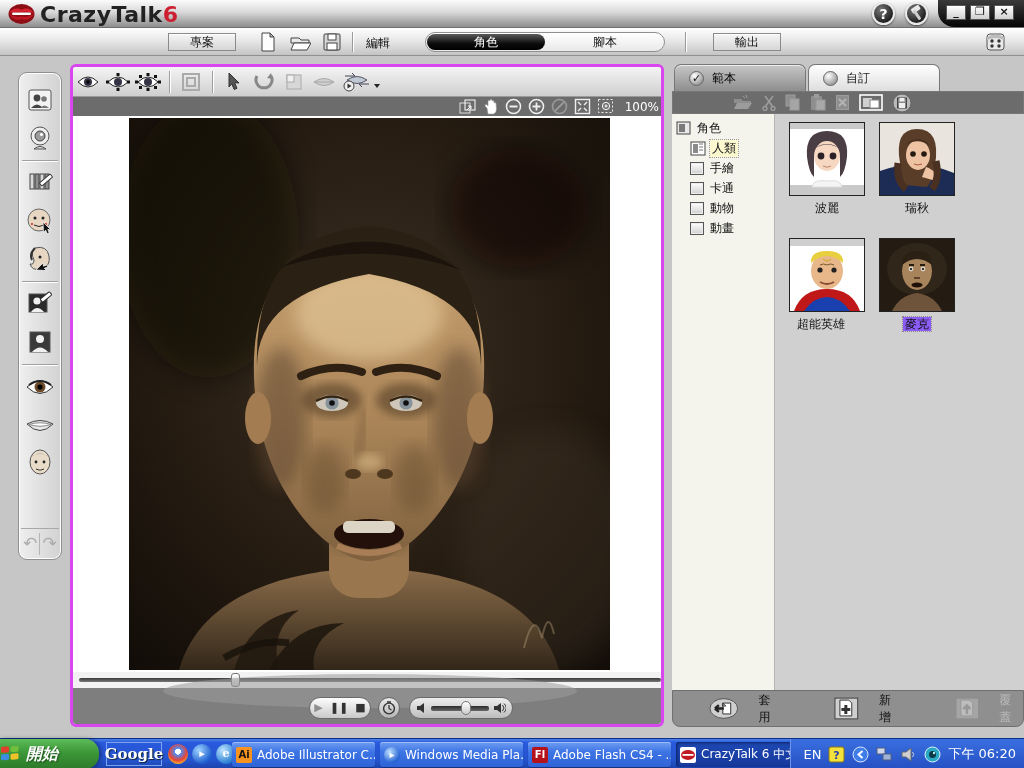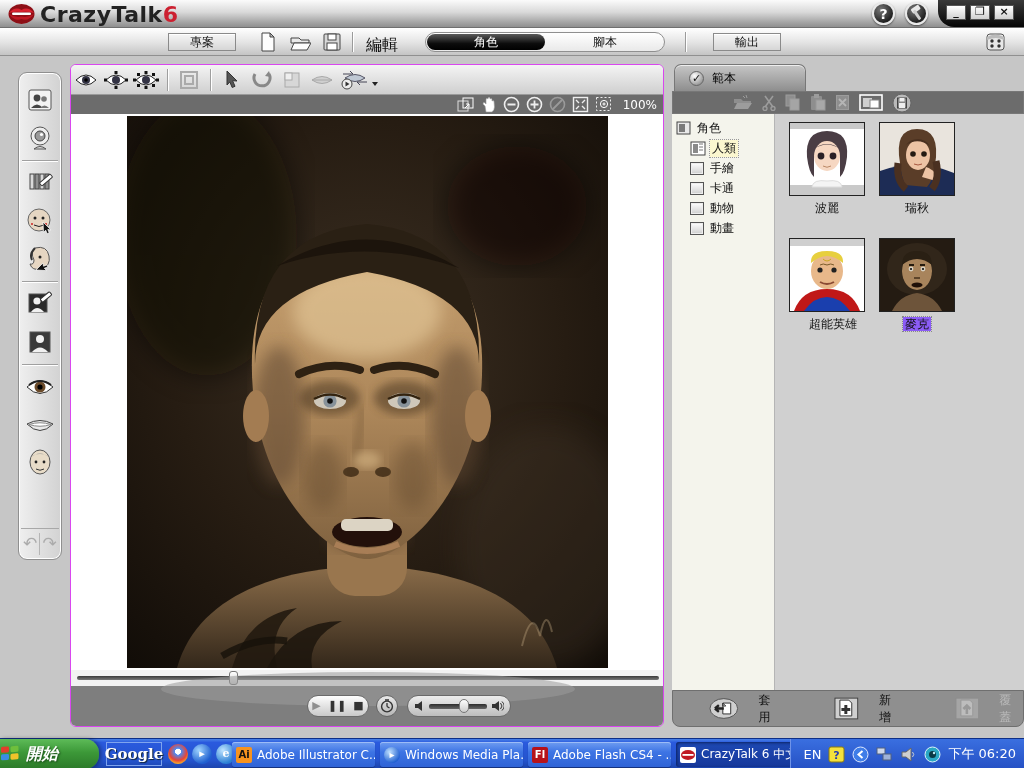--- a/index.html
+++ b/index.html
@@ -27,21 +27,21 @@
 
   
   #menubar { position:absolute; left:0; top:28px; width:1024px; height:28px;
     background:linear-gradient(#ffffff,#e3e3e3 55%,#c4c4c4);
     border-bottom:1px solid #909090; }
   .menu-btn { position:absolute; top:5px; height:18px; width:68px;
     background:linear-gradient(#f6f6f6,#d6d6d6); border:1px solid #8a8a8a;
     box-shadow:inset 0 1px 0 #fff; font-size:12px; text-align:center; line-height:16px; color:#111; }
   .menu-sep { position:absolute; top:4px; width:1px; height:20px; background:#9a9a9a;
     box-shadow:1px 0 0 #fff; }
-  #edit-label { position:absolute; left:366px; top:7px; font-size:16px; color:#111; }
+  #edit-label { position:absolute; left:366px; top:7px; font-size:12px; color:#111; }
   #mode-capsule { position:absolute; left:425px; top:4px; width:240px; height:20px;
     background:linear-gradient(#ffffff,#e9e9e9); border:1px solid #8f8f8f; border-radius:10px; }
   #mode-character { position:absolute; left:1px; top:1px; width:118px; height:16px;
     background:linear-gradient(#5a5a5a,#0c0c0c 60%,#000); border-radius:8px;
     color:#fff; font-size:12px; text-align:center; line-height:16px; }
   #mode-script { position:absolute; left:120px; top:1px; width:118px; height:16px;
     color:#111; font-size:12px; text-align:center; line-height:16px; }
   .doc-icon { position:absolute; top:4px; width:22px; height:20px; }
 
   
@@ -52,21 +52,21 @@
     align-items:center; padding:8px 0 4px; }
   .side-btn { width:34px; height:34px; margin:2px 0; display:flex; align-items:center;
     justify-content:center; border-radius:4px; }
   .side-div { width:36px; height:1px; background:#a0a0a0; box-shadow:0 1px 0 #fff; margin:3px 0; }
   #undo-redo { margin-top:auto; display:flex; border-top:1px solid #a8a8a8; padding-top:4px; }
   .ur-btn { width:19px; height:22px; color:#ababab; font-size:17px; line-height:20px; text-align:center; }
   .ur-btn:first-child { border-right:1px solid #b5b5b5; }
 
   
   #canvas-panel { position:absolute; left:70px; top:64px; width:594px; height:663px;
-    border:1px solid #d946ef; border-radius:6px; overflow:hidden; background:#fff; }
+    border:3px solid #d946ef; border-radius:6px; overflow:hidden; background:#fff; }
   #ctb1 { position:absolute; left:0; top:0; width:594px; height:30px;
     background:linear-gradient(#f4f4f4,#cfcfcf); border-bottom:1px solid #9a9a9a;
     display:flex; align-items:center; }
   .ctb1-sep { width:1px; height:22px; background:#9e9e9e; box-shadow:1px 0 0 #fff; margin:0 6px; }
   .tool20 { width:30px; height:24px; display:flex; align-items:center; justify-content:center; }
   #ctb2 { position:absolute; left:0; top:30px; width:594px; height:19px; background:#6c6c6c;
     display:flex; align-items:center; justify-content:flex-end; gap:6px; padding-right:8px; }
   #zoom-label { color:#fff; font-size:12px; margin-left:4px; }
   #viewport { position:absolute; left:0; top:49px; width:594px; height:556px; background:#fff; }
   #portrait { position:absolute; left:56px; top:2px; }
@@ -539,20 +539,24 @@
     </div>
   </div>
 </div>
 
 <div id="right-panel">
 
   <div class="rtab" id="tab-template">
     <span class="tab-orb">✓</span>
     <span>範本</span>
   </div>
+  <div class="rtab" id="tab-custom">
+    <span class="tab-orb"></span>
+    <span>自訂</span>
+  </div>
 
   <div id="rtoolbar">
     <svg width="20" height="16" viewBox="0 0 20 16">
       <path d="M1,4 h7 l2,2 h8 v2 h-17z" fill="#8e8e8e"></path>
         <path d="M1,14 l3,-6 h15 l-4,6z" fill="#9c9c9c"></path>
       <path d="M10,1 l2,2 M13,0 l1,3" stroke="#9c9c9c"></path>
     </svg>
     <svg width="14" height="16" viewBox="0 0 14 16">
       <path d="M3,1 l8,11 M11,1 l-8,11" stroke="#9c9c9c" stroke-width="1.6"></path>
       <circle cx="3" cy="13.5" r="2" fill="none" stroke="#9c9c9c" stroke-width="1.4"></circle>
@@ -665,21 +669,21 @@
           <path d="M14,72 q10,-14 23,-14 q13,0 23,14z" fill="#1a3fae"></path>
           <ellipse cx="37" cy="32" rx="16" ry="18" fill="#e8b88a"></ellipse>
           <path d="M21,24 q16,-14 32,0 q1,-12 -16,-12 q-17,0 -16,12z" fill="#e7cf3e"></path>
           <path d="M30,26 q3,-2 7,0 M44,26 q-3,-2 -7,0" stroke="#7a5a2a" fill="none"></path>
           <circle cx="30" cy="31" r="2.6" fill="#222"></circle>
             <circle cx="44" cy="31" r="2.6" fill="#222"></circle>
           <path d="M30,43 q7,4 14,0" stroke="#8a4a33" stroke-width="2" fill="none"></path>
           <path d="M33,20 q4,4 8,0" stroke="#caa520" fill="none"></path>
         </svg>
       </div>
-      <div class="thumb-label" style="left:13px;top:202px">
+      <div class="thumb-label" style="left:1px;top:202px">
         <span>超能英雄</span>
       </div>
 
       <div class="thumb-box" style="left:104px;top:124px">
         <svg width="74" height="72" viewBox="0 0 74 72">
           <rect width="74" height="72" fill="#241b12"></rect>
           <ellipse cx="37" cy="30" rx="30" ry="26" fill="#31261a"></ellipse>
           <path d="M12,72 q8,-16 25,-18 q17,2 25,18z" fill="#6d543a"></path>
           <ellipse cx="37" cy="32" rx="15" ry="19" fill="#a8times"></ellipse>
           <ellipse cx="37" cy="32" rx="15" ry="19" fill="#a8845c"></ellipse>

